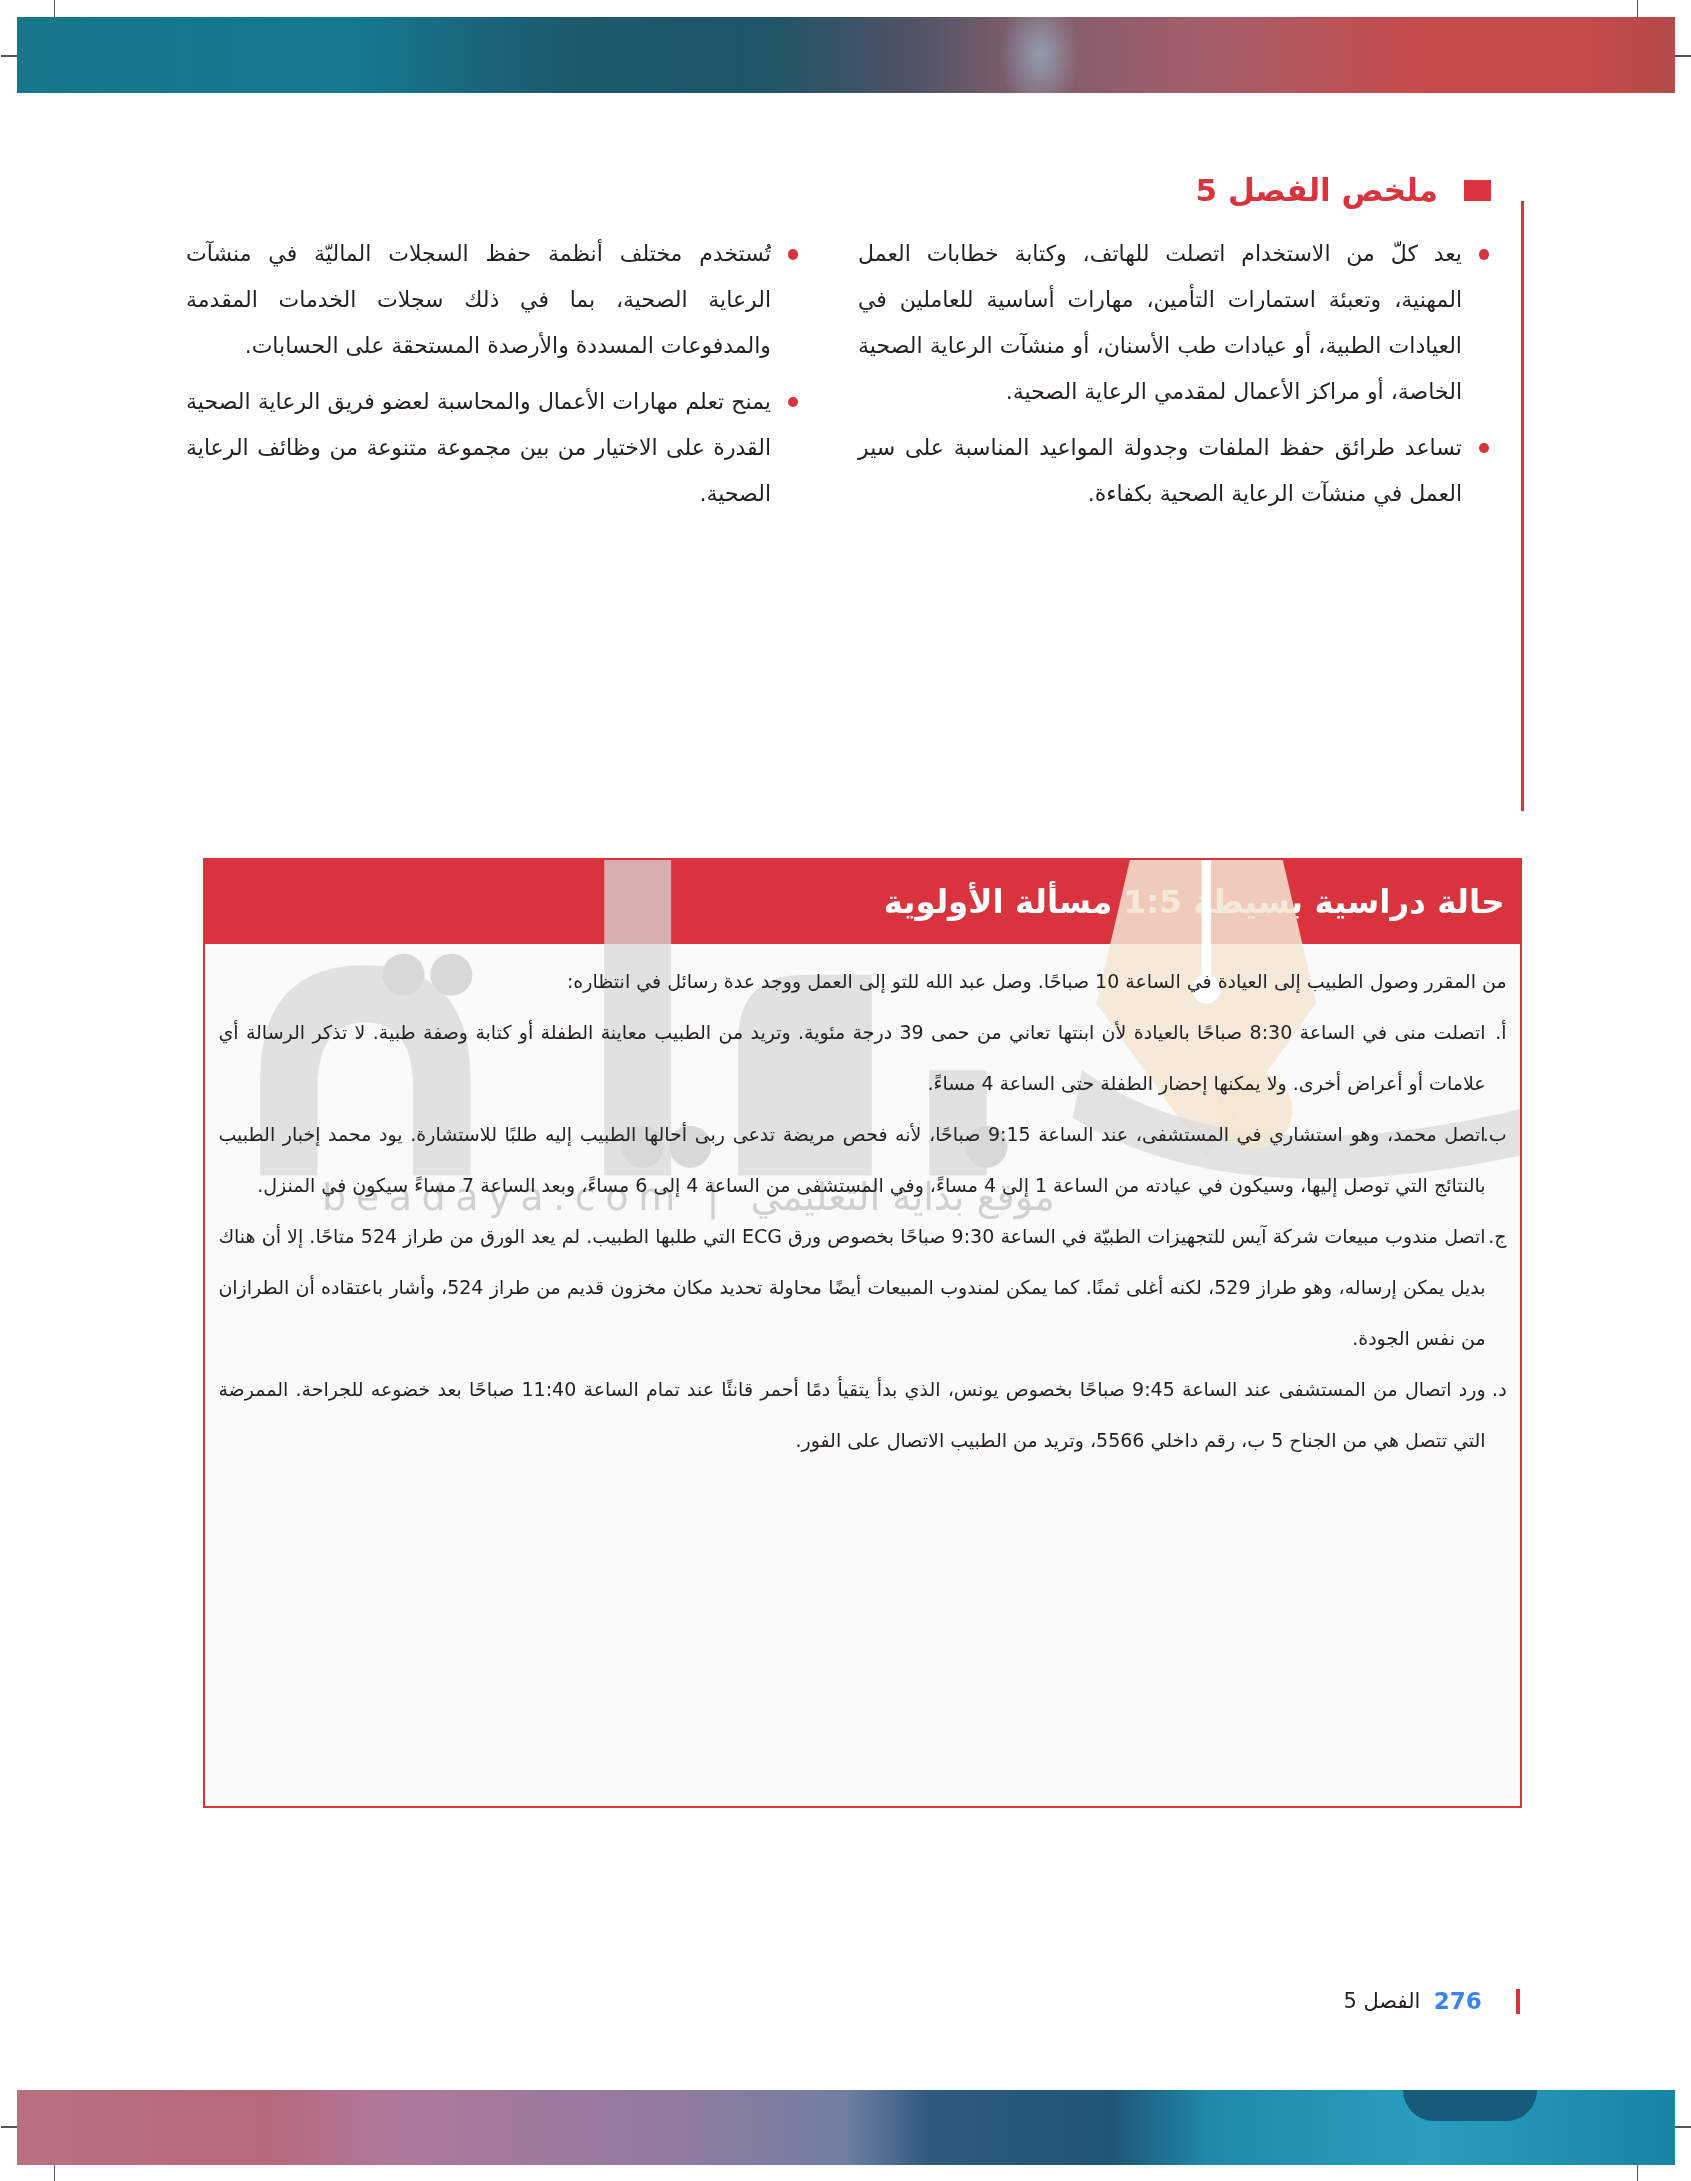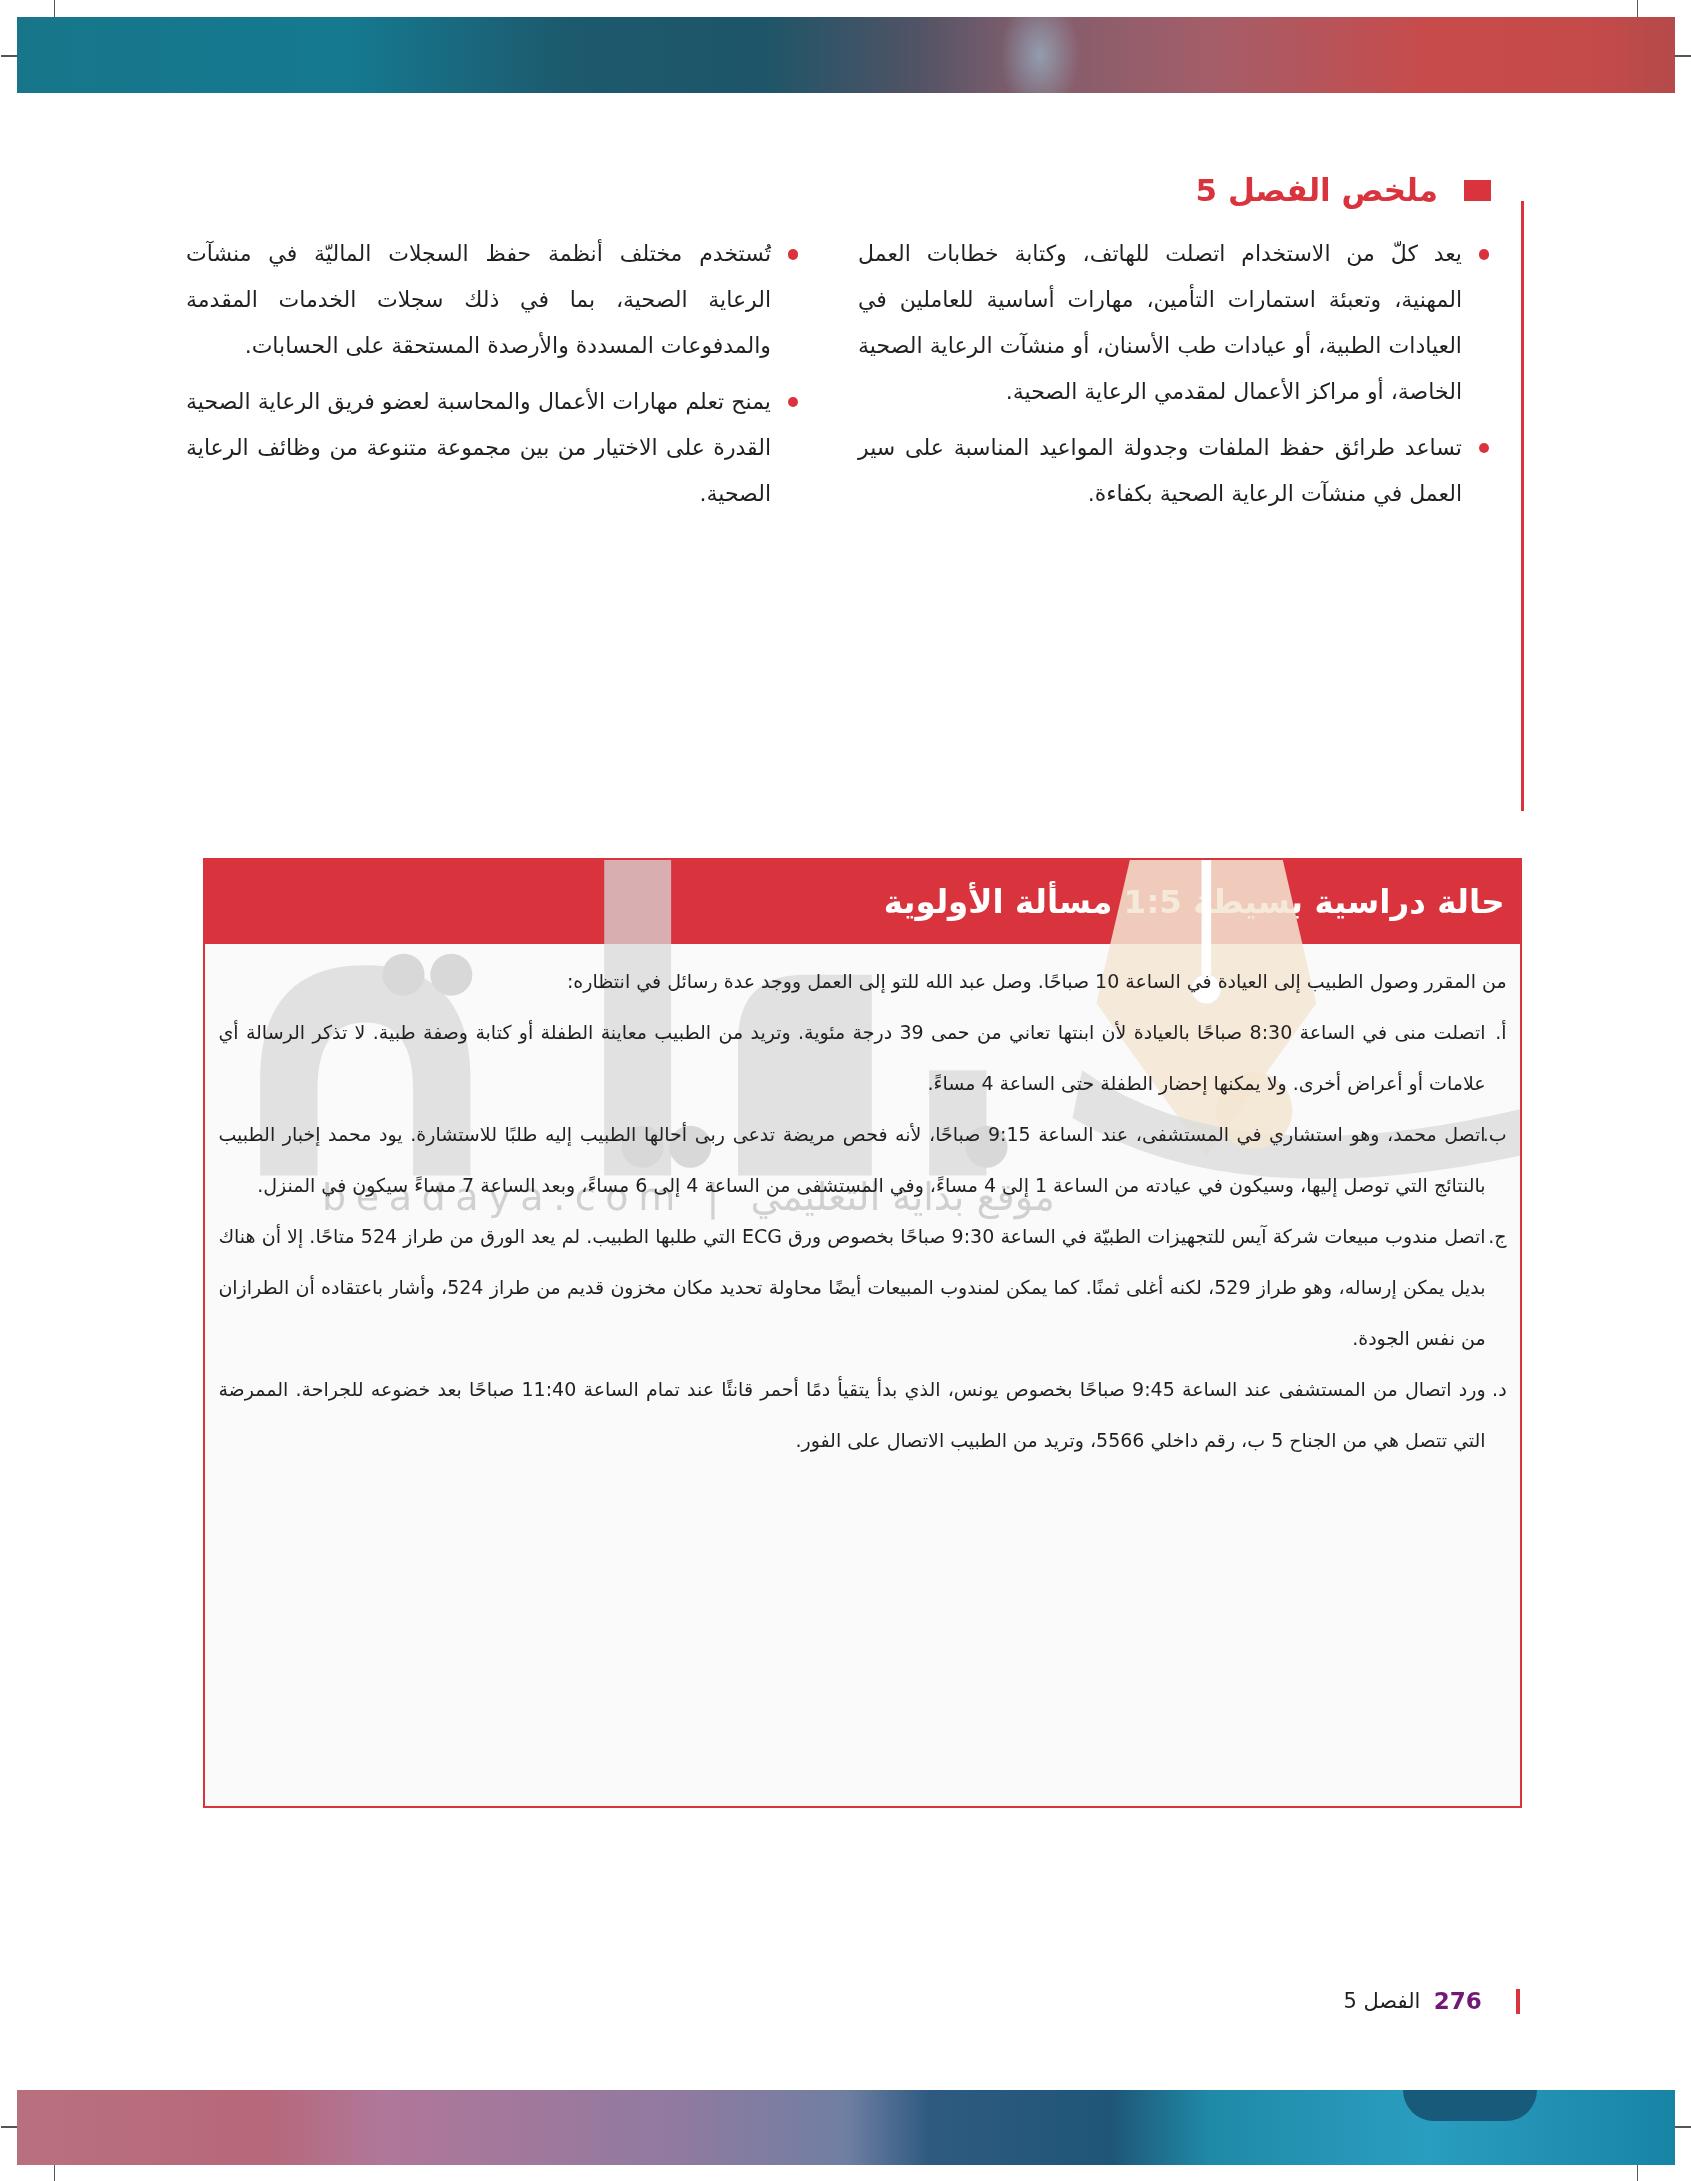--- a/index.html
+++ b/index.html
@@ -84,21 +84,21 @@
       position: absolute; left: 81px; top: 315px; font-size: 38px; letter-spacing: 9.6px;
       color: #d0d0d0; font-family: "DejaVu Sans", sans-serif; direction: ltr; white-space: nowrap;
     }
 
     
     .footer {
       position: absolute; right: 172px; top: 1988px; display: flex; align-items: center; gap: 13.4px;
       font-family: "DejaVu Sans", sans-serif;
     }
     .footer .bar { width: 3.8px; height: 25px; background: #d9333d; margin-left: 21px; }
-    .footer .page-num { font-weight: bold; font-size: 23px; color: #701a75; }
+    .footer .page-num { font-weight: bold; font-size: 23px; color: #3b82f6; }
     .footer .chapter { font-size: 21px; color: #231f20; }
   </style>
 </head>
 <body>
 
 <div class="crop" style="left:54px;top:0;width:1px;height:40px;"></div>
 <div class="crop" style="left:1637px;top:0;width:1px;height:40px;"></div>
 <div class="crop" style="left:0;top:55px;width:38px;height:1.9px;"></div>
 <div class="crop" style="right:0;top:55px;width:38px;height:1.9px;"></div>
 <div class="crop" style="left:54px;top:2141px;width:1px;height:40px;"></div>

